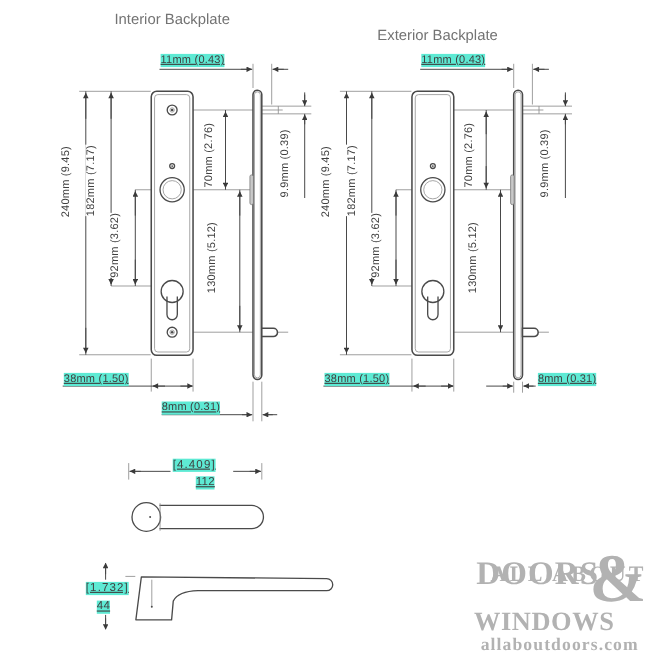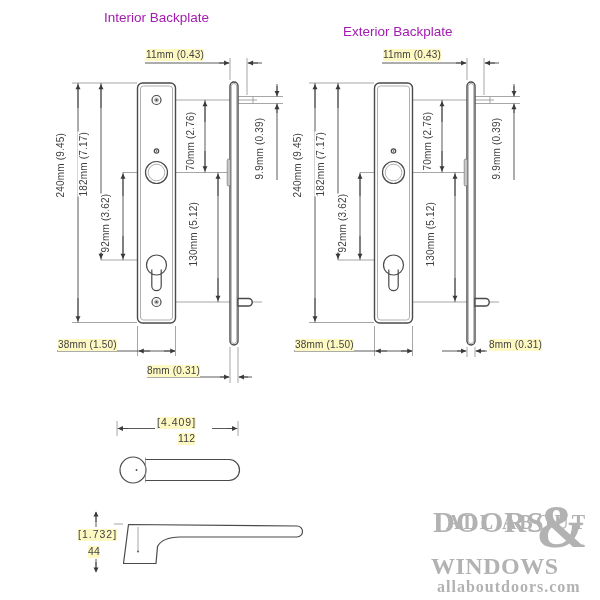--- a/index.html
+++ b/index.html
@@ -5,25 +5,25 @@
   html,body{margin:0;padding:0;background:#fff;}
   #canvas{position:relative;width:600px;height:600px;background:#ffffff;overflow:hidden;
           font-family:"Liberation Sans",sans-serif;}
   svg{position:absolute;left:0;top:0;}
   .s  {fill:#ffffff;stroke:#4a4a4a;stroke-width:1.4;}
   .sn {fill:none;stroke:#4a4a4a;stroke-width:1.2;}
   .t  {fill:none;stroke:#9a9a9a;stroke-width:0.8;}
   .x  {fill:none;stroke:#8a8a8a;stroke-width:0.75;}
   .d  {fill:none;stroke:#474747;stroke-width:0.9;}
   .a  {fill:none;stroke:#474747;stroke-width:0.9;marker-end:url(#ah);}
-  .lbl{position:absolute;font-size:10px;color:#3f3f3f;white-space:nowrap;background:#fef9c3;
-       letter-spacing:0.2px;line-height:11.5px;}
+  .lbl{position:absolute;font-size:10px;color:#3f3f3f;white-space:nowrap;background:#5eead4;
+       letter-spacing:0.2px;line-height:11.5px;text-decoration:underline;}
   .vlbl{position:absolute;font-size:10px;color:#3f3f3f;white-space:nowrap;background:#fff;
        letter-spacing:0.2px;line-height:11.5px;transform:rotate(-90deg);transform-origin:left bottom;}
-  .title{position:absolute;font-size:13.5px;color:#a21caf;white-space:nowrap;}
+  .title{position:absolute;font-size:13.5px;color:#737373;white-space:nowrap;}
   .logo{position:absolute;color:#b2b2b2;font-family:"Liberation Serif",serif;white-space:nowrap;}
   .logo1{left:446px;top:511px;font-size:20px;letter-spacing:3px;font-weight:bold;}
   .logoamp{left:536px;top:498px;font-size:62px;font-weight:bold;line-height:56px;}
   .logo2{left:433px;top:506px;font-size:30px;font-weight:bold;letter-spacing:1px;line-height:31px;}
   .logo3{left:431px;top:552px;font-size:24px;font-weight:bold;letter-spacing:0.5px;line-height:28px;}
   .logourl{left:437px;top:578px;font-size:16px;font-weight:bold;letter-spacing:1px;font-family:Liberation Serif, serif;}
 </style>
 </head>
 <body>
 

